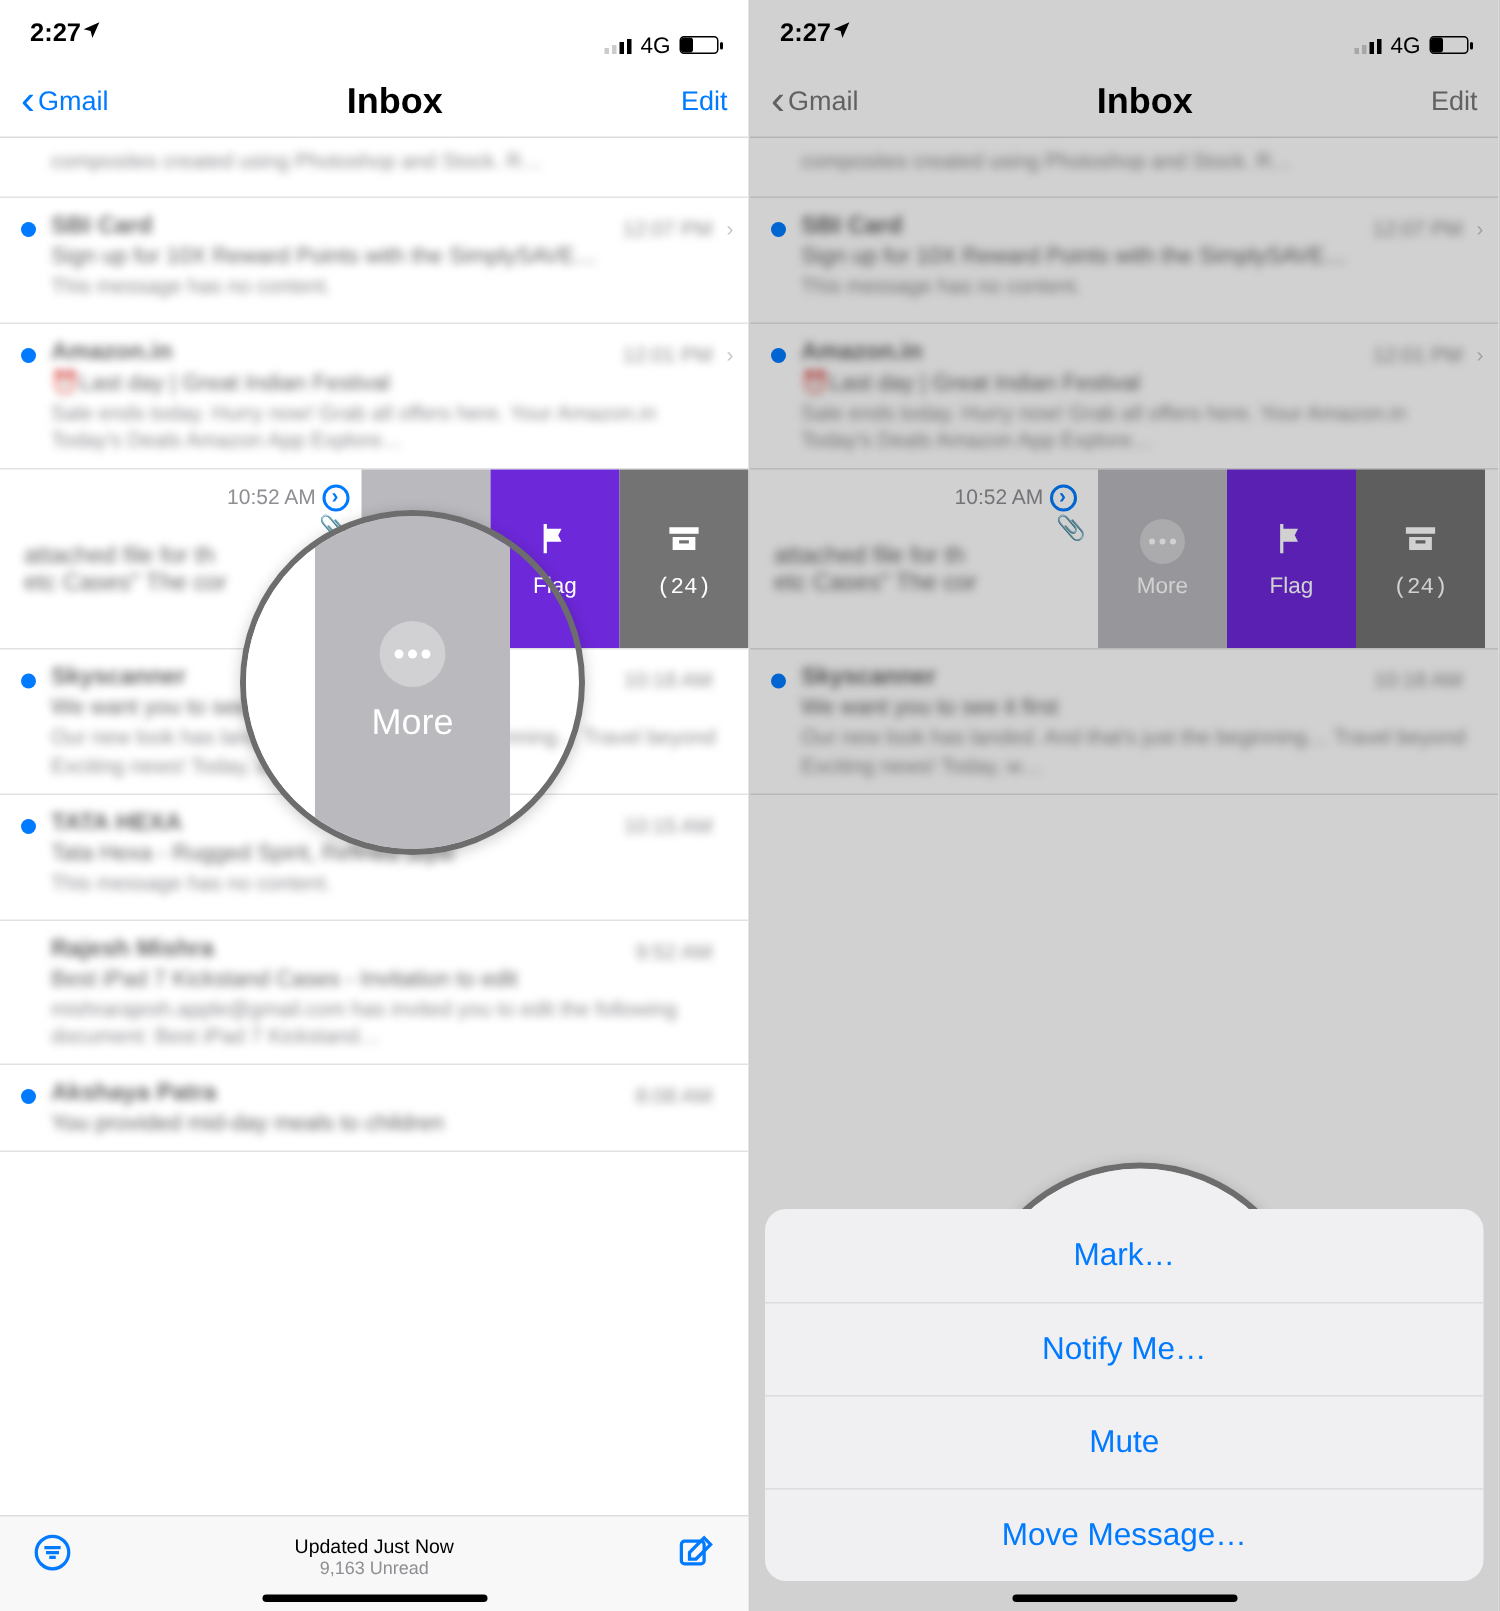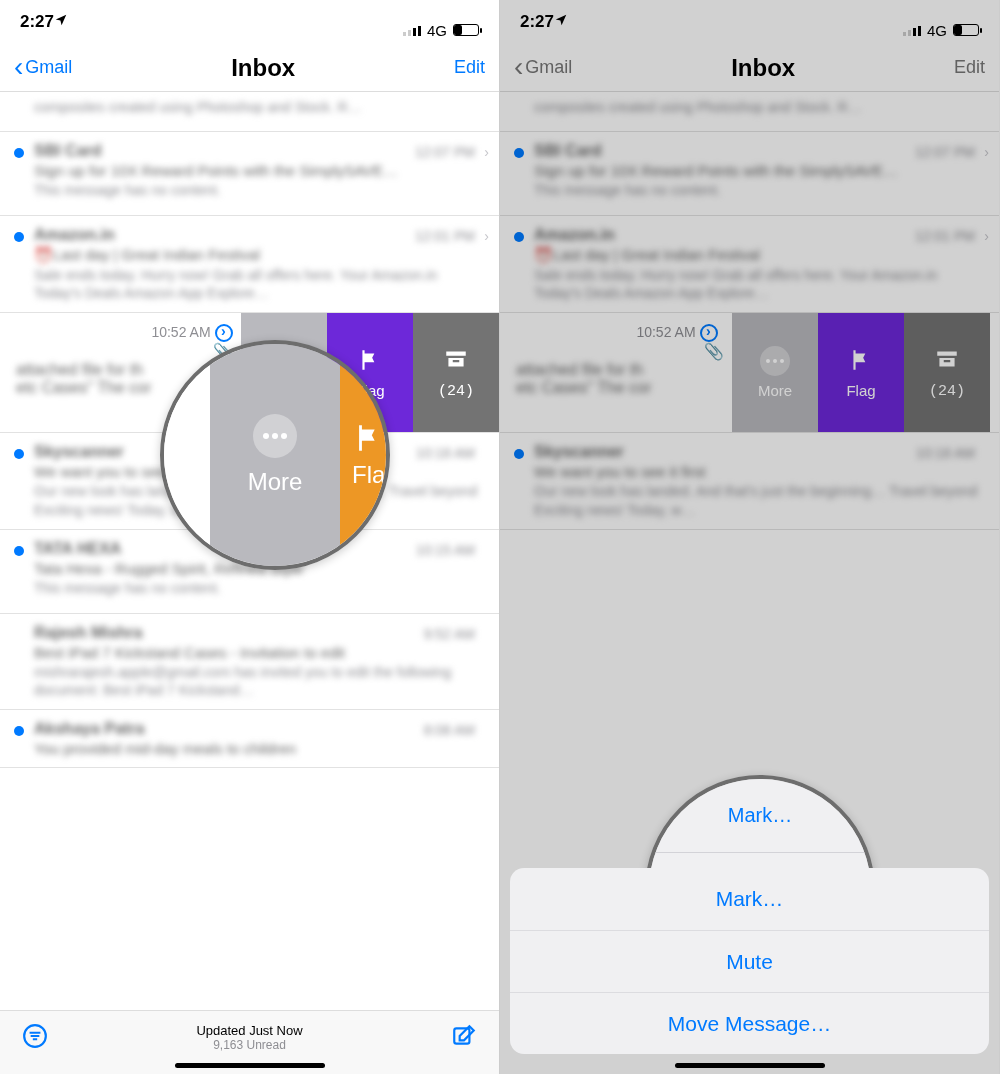--- a/index.html
+++ b/index.html
@@ -289,26 +289,20 @@
     <div class="mag1-inner">
       <div class="mi-a"></div>
       <div class="mi-more">
         <span class="dots3">
             <i></i>
             <i></i>
             <i></i>
           </span>
         <span class="lbl">More</span>
       </div>
-      <div class="mi-flag">
-        <svg width="34" height="34" viewBox="0 0 24 24" fill="#fff">
-            <path d="M5 3v18h2v-7h9l-2-4 2-4H7V3H5z"></path>
-          </svg>
-        <span>Fla</span>
-      </div>
     </div>
   </div>
 
   <div class="home-ind"></div>
 </div>
 
 <div class="phone dimmed">
   <div class="status-bar">
     <div class="status-left">
       <span>2:27</span>
@@ -399,20 +393,21 @@
       <div class="subj blur">We want you to see it first</div>
       <div class="preview blur">Our new look has landed. And that's just the beginning… Travel beyond Exciting news! Today, w…</div>
     </div>
   </div>
 
   <div class="dim-overlay"></div>
 
   <div class="sheet">
     <div class="sheet-group">
       <div class="sheet-item">Mark…</div>
+      <div class="sheet-item">Notify Me…</div>
       <div class="sheet-item">Mute</div>
       <div class="sheet-item">Move Message…</div>
     </div>
   </div>
 
   <div class="magnifier mag2">
     <div class="mag2-inner">
       <div class="r">Mark…</div>
       <div class="r big">Mute</div>
       <div class="r last">Mo               e…</div>

